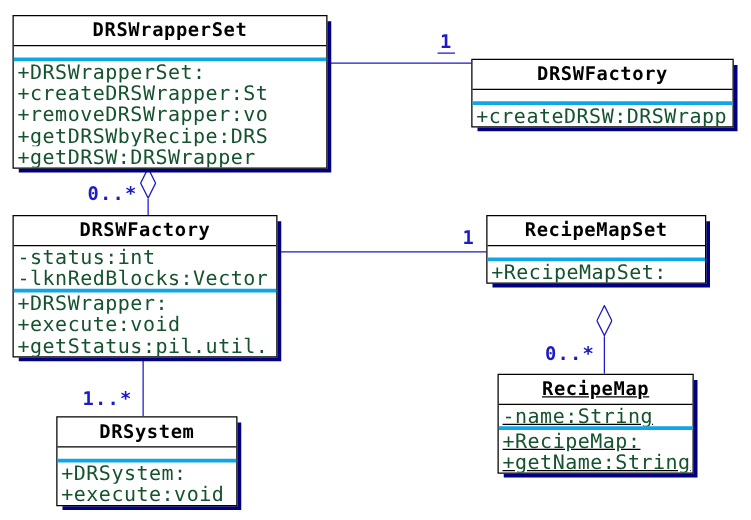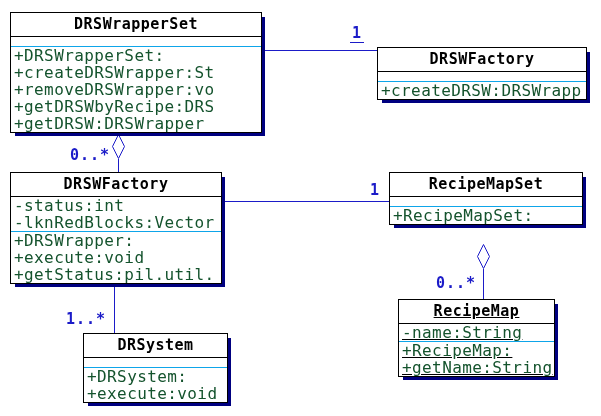--- a/index.html
+++ b/index.html
@@ -28,21 +28,21 @@
     text-align: center;
     font-weight: bold;
     font-size: 15px;
     letter-spacing: 0.5px;
     color: #000000;
     border-bottom: 1px solid #000000;
     white-space: nowrap;
     overflow: hidden;
   }
   .uml-attrs {
-    border-bottom: 1px solid #0ea5e9;
+    border-bottom: 3px solid #0ea5e9;
     overflow: hidden;
   }
   .uml-attrs.empty { height: 9px; }
   .uml-methods { overflow: hidden; }
   .member {
     height: 17px;
     line-height: 17px;
     font-size: 16px;
     letter-spacing: 0.4px;
     color: #14532d;
@@ -125,29 +125,29 @@
       <div class="member">-status:int</div>
       <div class="member static">-lknRedBlocks:Vector</div>
     </div>
     <div class="uml-methods">
       <div class="member">+DRSWrapper:</div>
       <div class="member">+execute:void</div>
       <div class="member">+getStatus:pil.util.</div>
     </div>
   </div>
 
-  <div class="uml-class" style="left:389px; top:172px; width:194px;">
+  <div class="uml-class" style="left:389px; top:172px; width:176px;">
     <div class="uml-title">RecipeMapSet</div>
     <div class="uml-attrs empty"></div>
     <div class="uml-methods">
       <div class="member">+RecipeMapSet:</div>
     </div>
   </div>
 
-  <div class="uml-class" style="left:45px; top:333px; width:145px;margin-left:38px;">
+  <div class="uml-class" style="left:45px; top:333px; width:145px;">
     <div class="uml-title">DRSystem</div>
     <div class="uml-attrs empty"></div>
     <div class="uml-methods">
       <div class="member">+DRSystem:</div>
       <div class="member">+execute:void</div>
     </div>
   </div>
 
   <div class="uml-class" style="left:398px; top:299px; width:157px;text-decoration:underline;">
     <div class="uml-title">RecipeMap</div>

